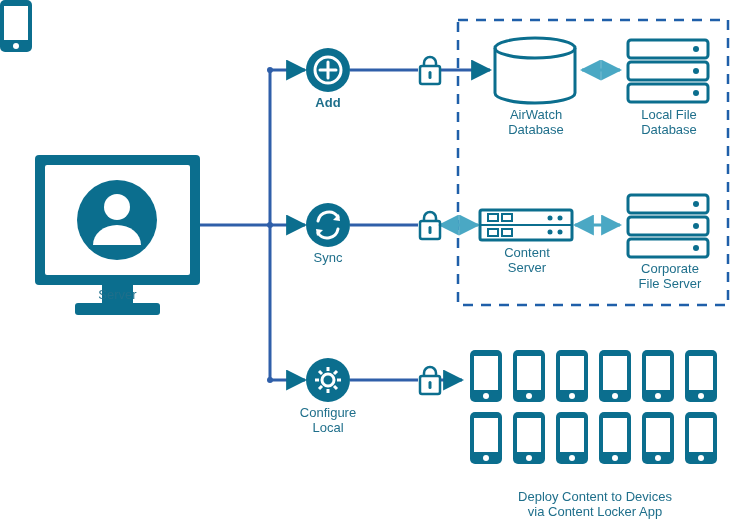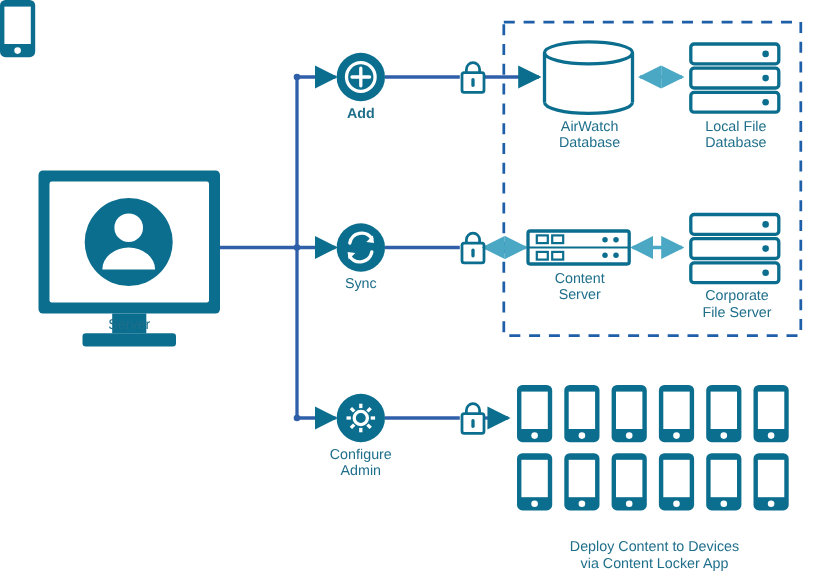--- a/index.html
+++ b/index.html
@@ -247,21 +247,21 @@
 
 </svg>
 
 <div class="label" style="left:70px; top:288px; width:95px;">Server</div>
 
 <div class="label" style="left:308px; top:96px; width:40px;font-weight:bold;">Add</div>
 
 <div class="label" style="left:306px; top:251px; width:44px;">Sync</div>
 
 <div class="label" style="left:296px; top:406px; width:64px;">Configure
-Admin</div>
+Local</div>
 
 <div class="label" style="left:498px; top:108px; width:76px;">AirWatch
 Database</div>
 
 <div class="label" style="left:634px; top:108px; width:70px;">Local File
 Database</div>
 
 <div class="label" style="left:494px; top:246px; width:66px;">Content
 Server</div>
 

